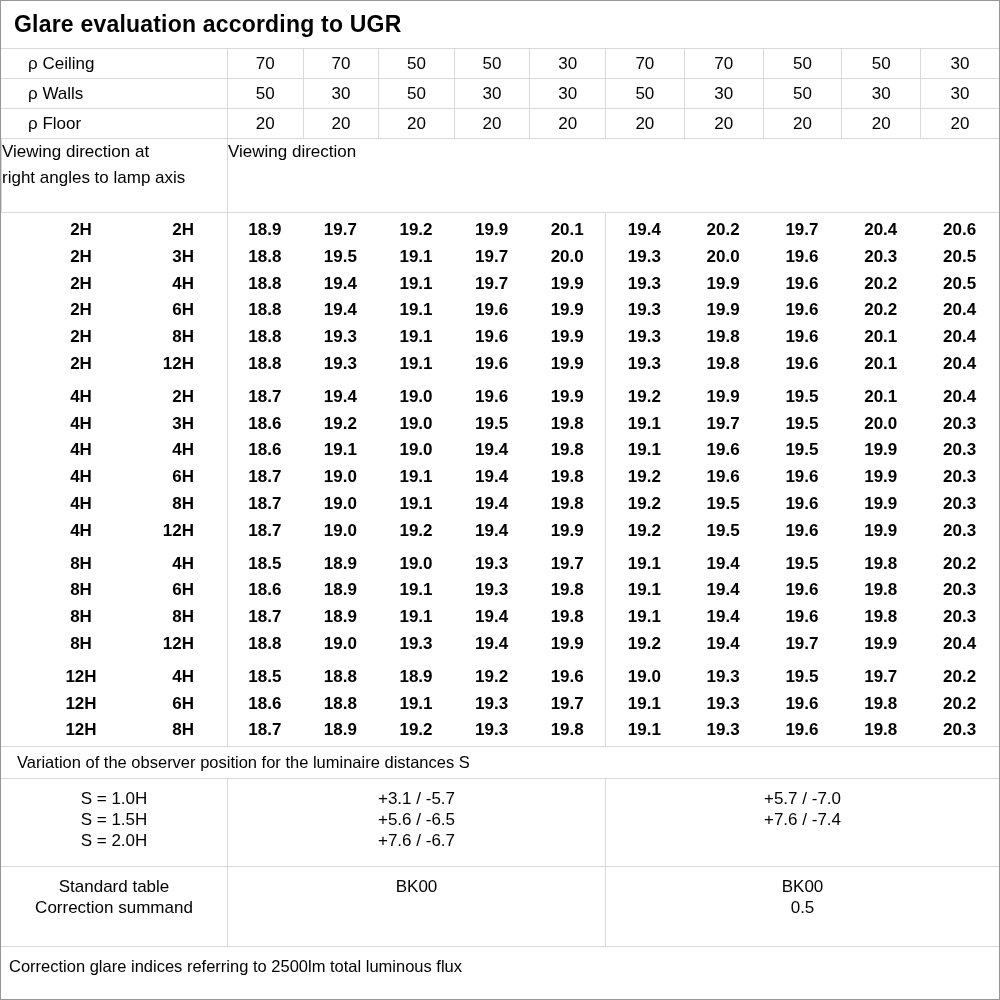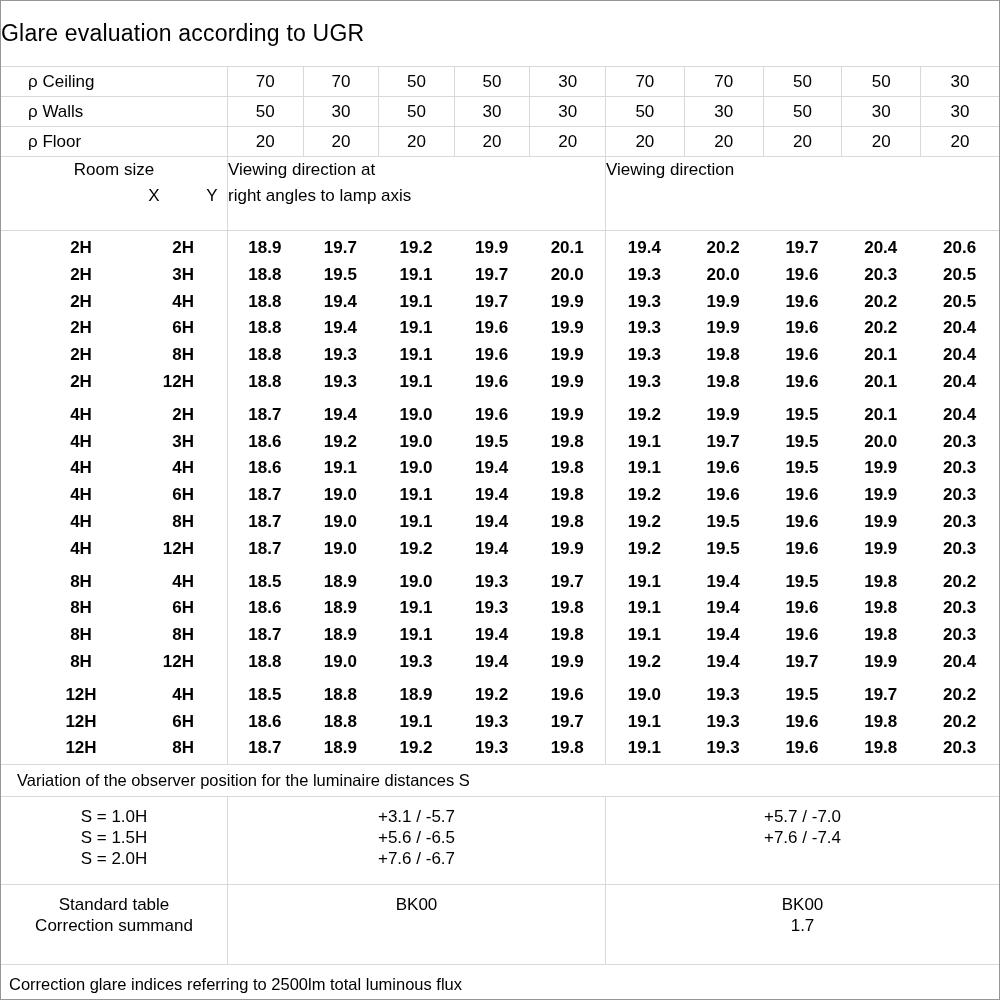--- a/index.html
+++ b/index.html
@@ -1,21 +1,21 @@
 <!DOCTYPE html>
 <html><head>
 <meta charset="utf-8">
 <style>
   * { margin:0; padding:0; box-sizing:border-box; }
   html,body { background:#ffffff; }
   body { width:1000px; height:1000px; font-family:"Liberation Sans","DejaVu Sans",sans-serif; color:#000; }
   .sheet { width:1000px; height:1000px; background:#fff; border:1px solid #969696; overflow:hidden; font-size:17px; }
 
-  .title-row { height:66px; border-bottom:1px solid #d9d9d9; display:flex; align-items:center;
-               font-weight:normal; font-size:23px; letter-spacing:0.2px; }
+  .title-row { height:48px; border-bottom:1px solid #d9d9d9; display:flex; align-items:center;
+               padding-left:13px; font-weight:bold; font-size:23px; letter-spacing:0.2px; }
 
   .rho-row { height:30px; border-bottom:1px solid #d9d9d9; display:grid;
              grid-template-columns:226px repeat(5,75.6px) repeat(5,78.8px); }
   .rho-label { padding-left:27px; line-height:29px; }
   .rho-cell { border-left:1px solid #d9d9d9; text-align:center; line-height:29px; }
 
   .header-row { height:74px; border-bottom:1px solid #d9d9d9; display:grid;
                 grid-template-columns:226px 378px 394px; }
   .head-room { position:relative; text-align:center; line-height:26px; }
   .head-room .xy { position:absolute; top:26px; width:24px; line-height:26px; text-align:center; }
@@ -88,25 +88,20 @@
       <div class="rho-cell">20</div>
       <div class="rho-cell">20</div>
       <div class="rho-cell">20</div>
       <div class="rho-cell">20</div>
       <div class="rho-cell">20</div>
       <div class="rho-cell">20</div>
       <div class="rho-cell">20</div>
     </div>
 
   <div class="header-row">
-    <div class="head-room">
-      <div>Room size</div>
-      <span class="xy x-pos">X</span>
-      <span class="xy y-pos">Y</span>
-    </div>
     <div class="head-section">
       <div>Viewing direction at</div>
       <div>right angles to lamp axis</div>
     </div>
     <div class="head-section">
       <div>Viewing direction</div>
     </div>
   </div>
 
   <div class="data-area">
@@ -412,21 +407,21 @@
   <div class="std-section">
     <div class="sec-cell pt7">
       <div>Standard table</div>
       <div>Correction summand</div>
     </div>
     <div class="sec-cell pt7 bl">
       <div>BK00</div>
     </div>
     <div class="sec-cell pt7 bl">
       <div>BK00</div>
-      <div>1.7</div>
+      <div>0.5</div>
     </div>
   </div>
 
   <div class="footer-row">
     <span>Correction glare indices referring to 2500lm total luminous flux</span>
   </div>
 
 </div>
 
 </body></html>

